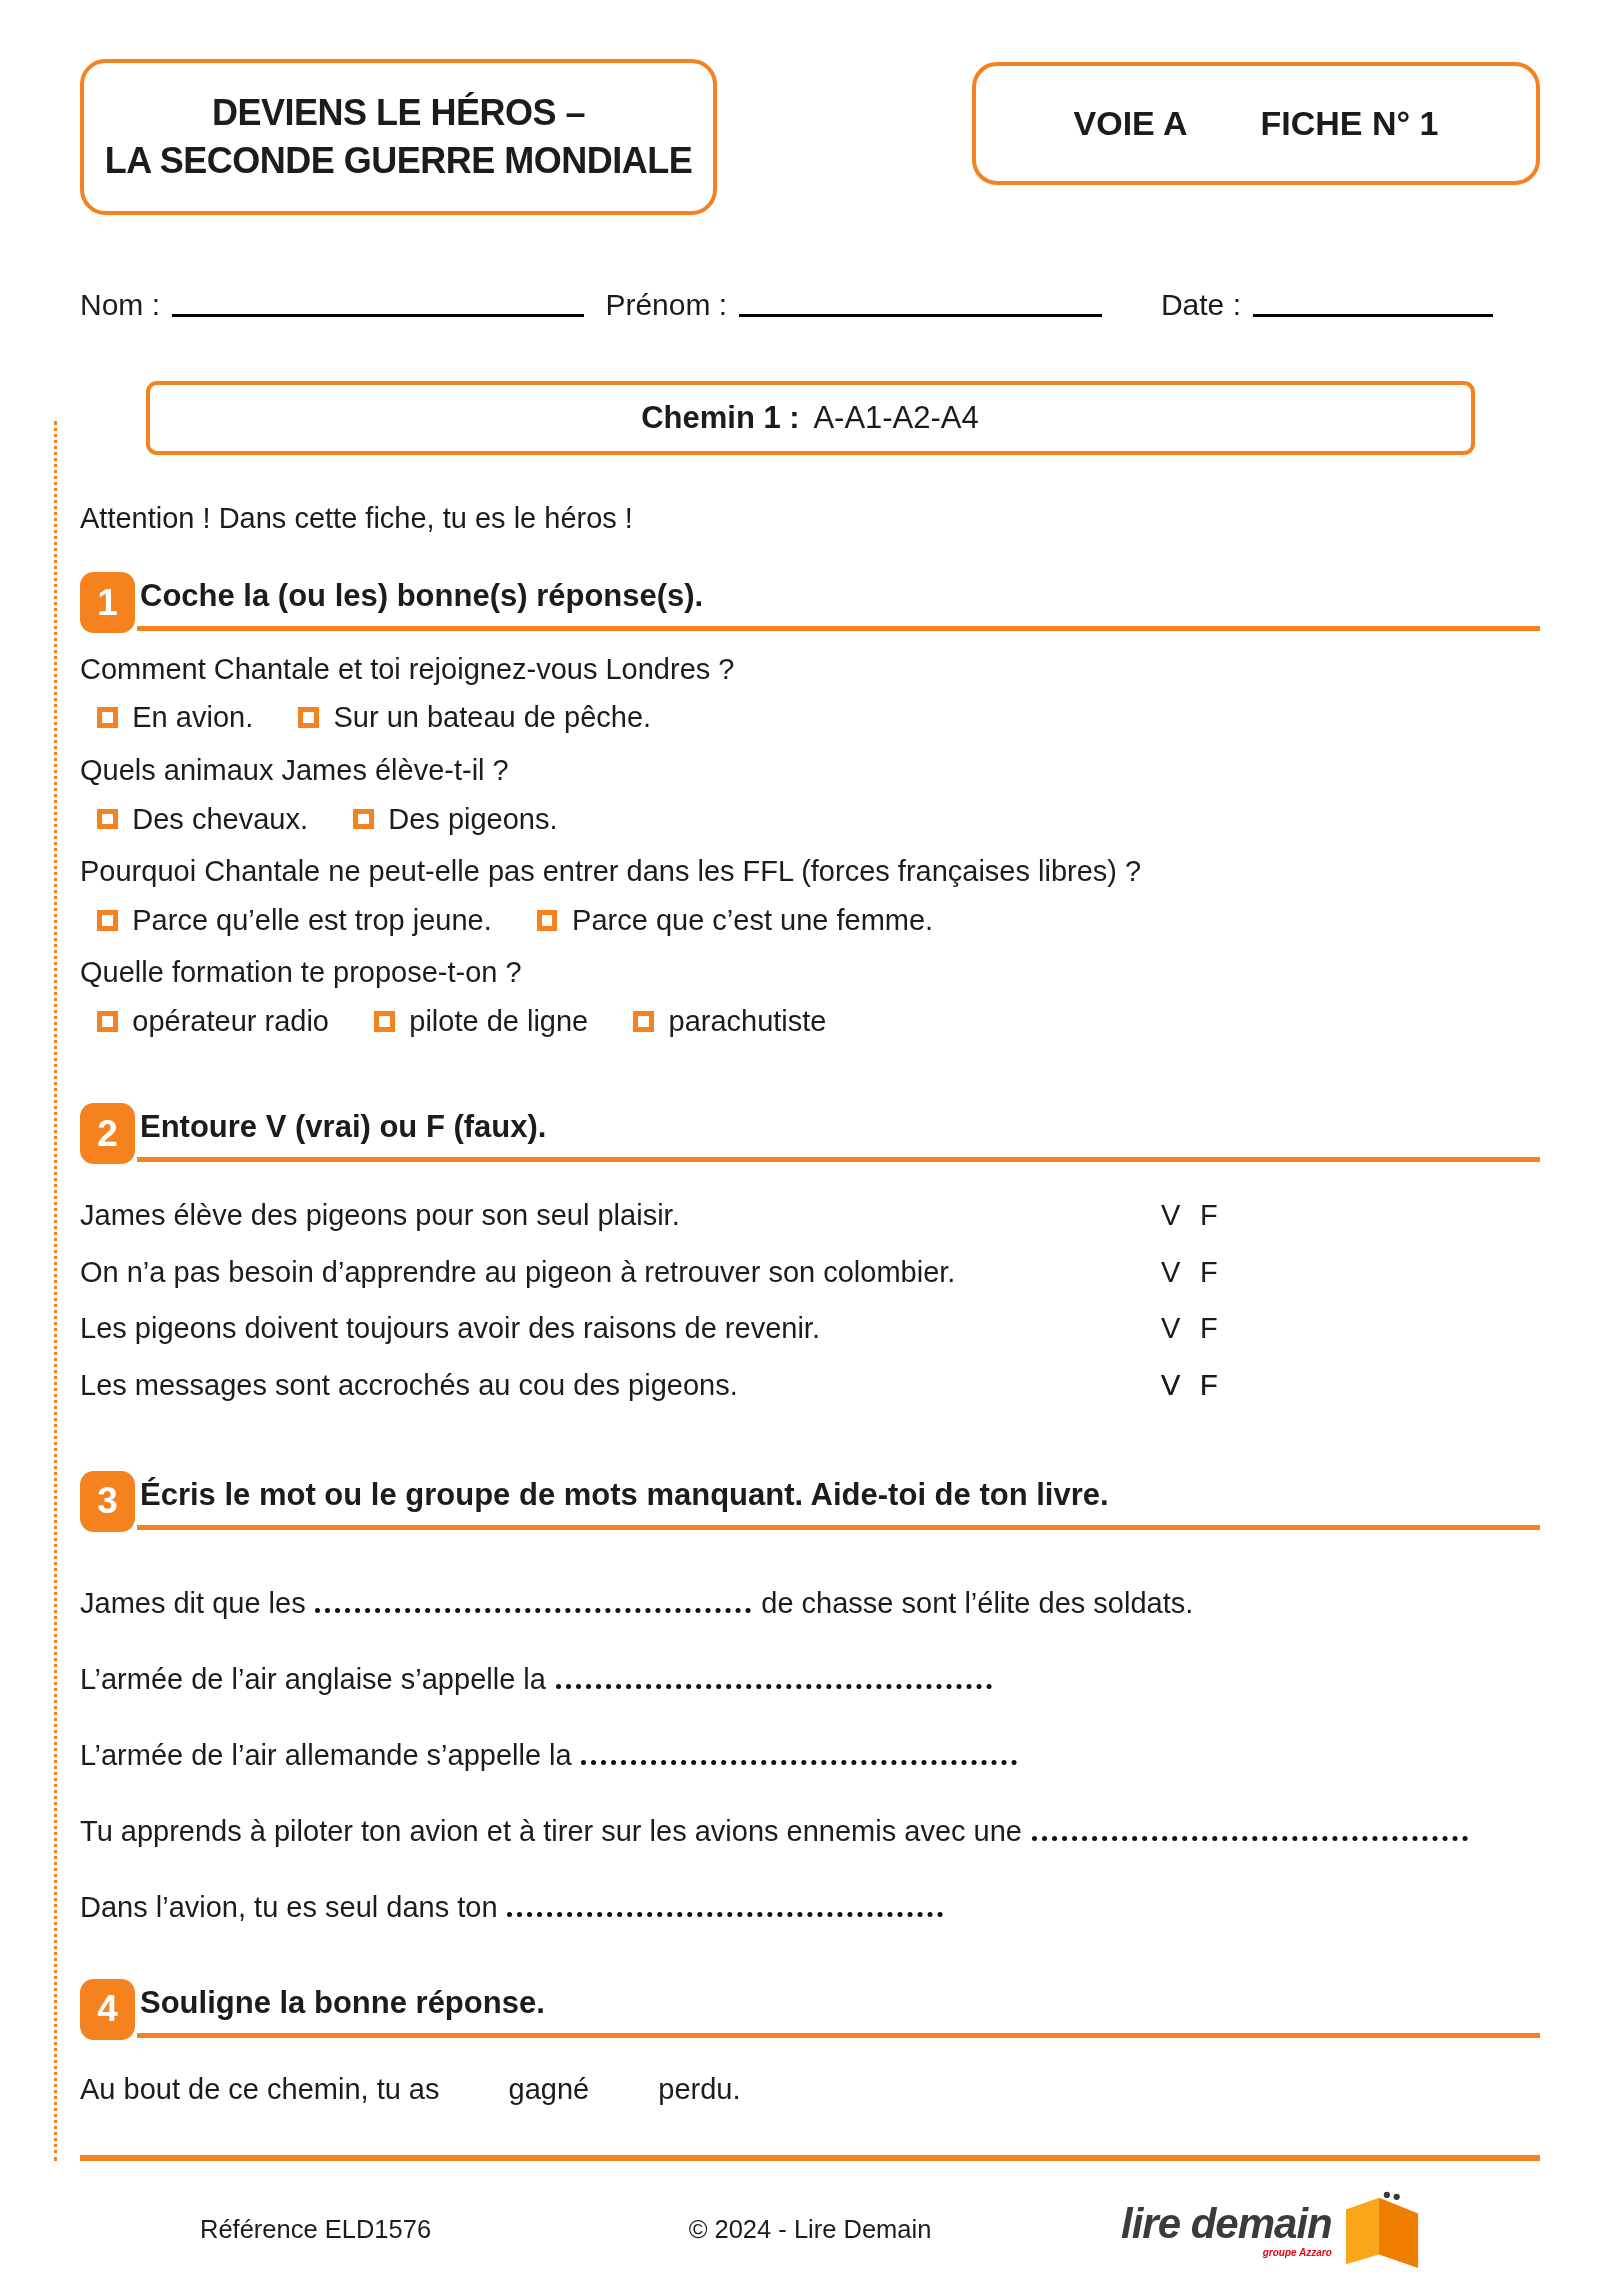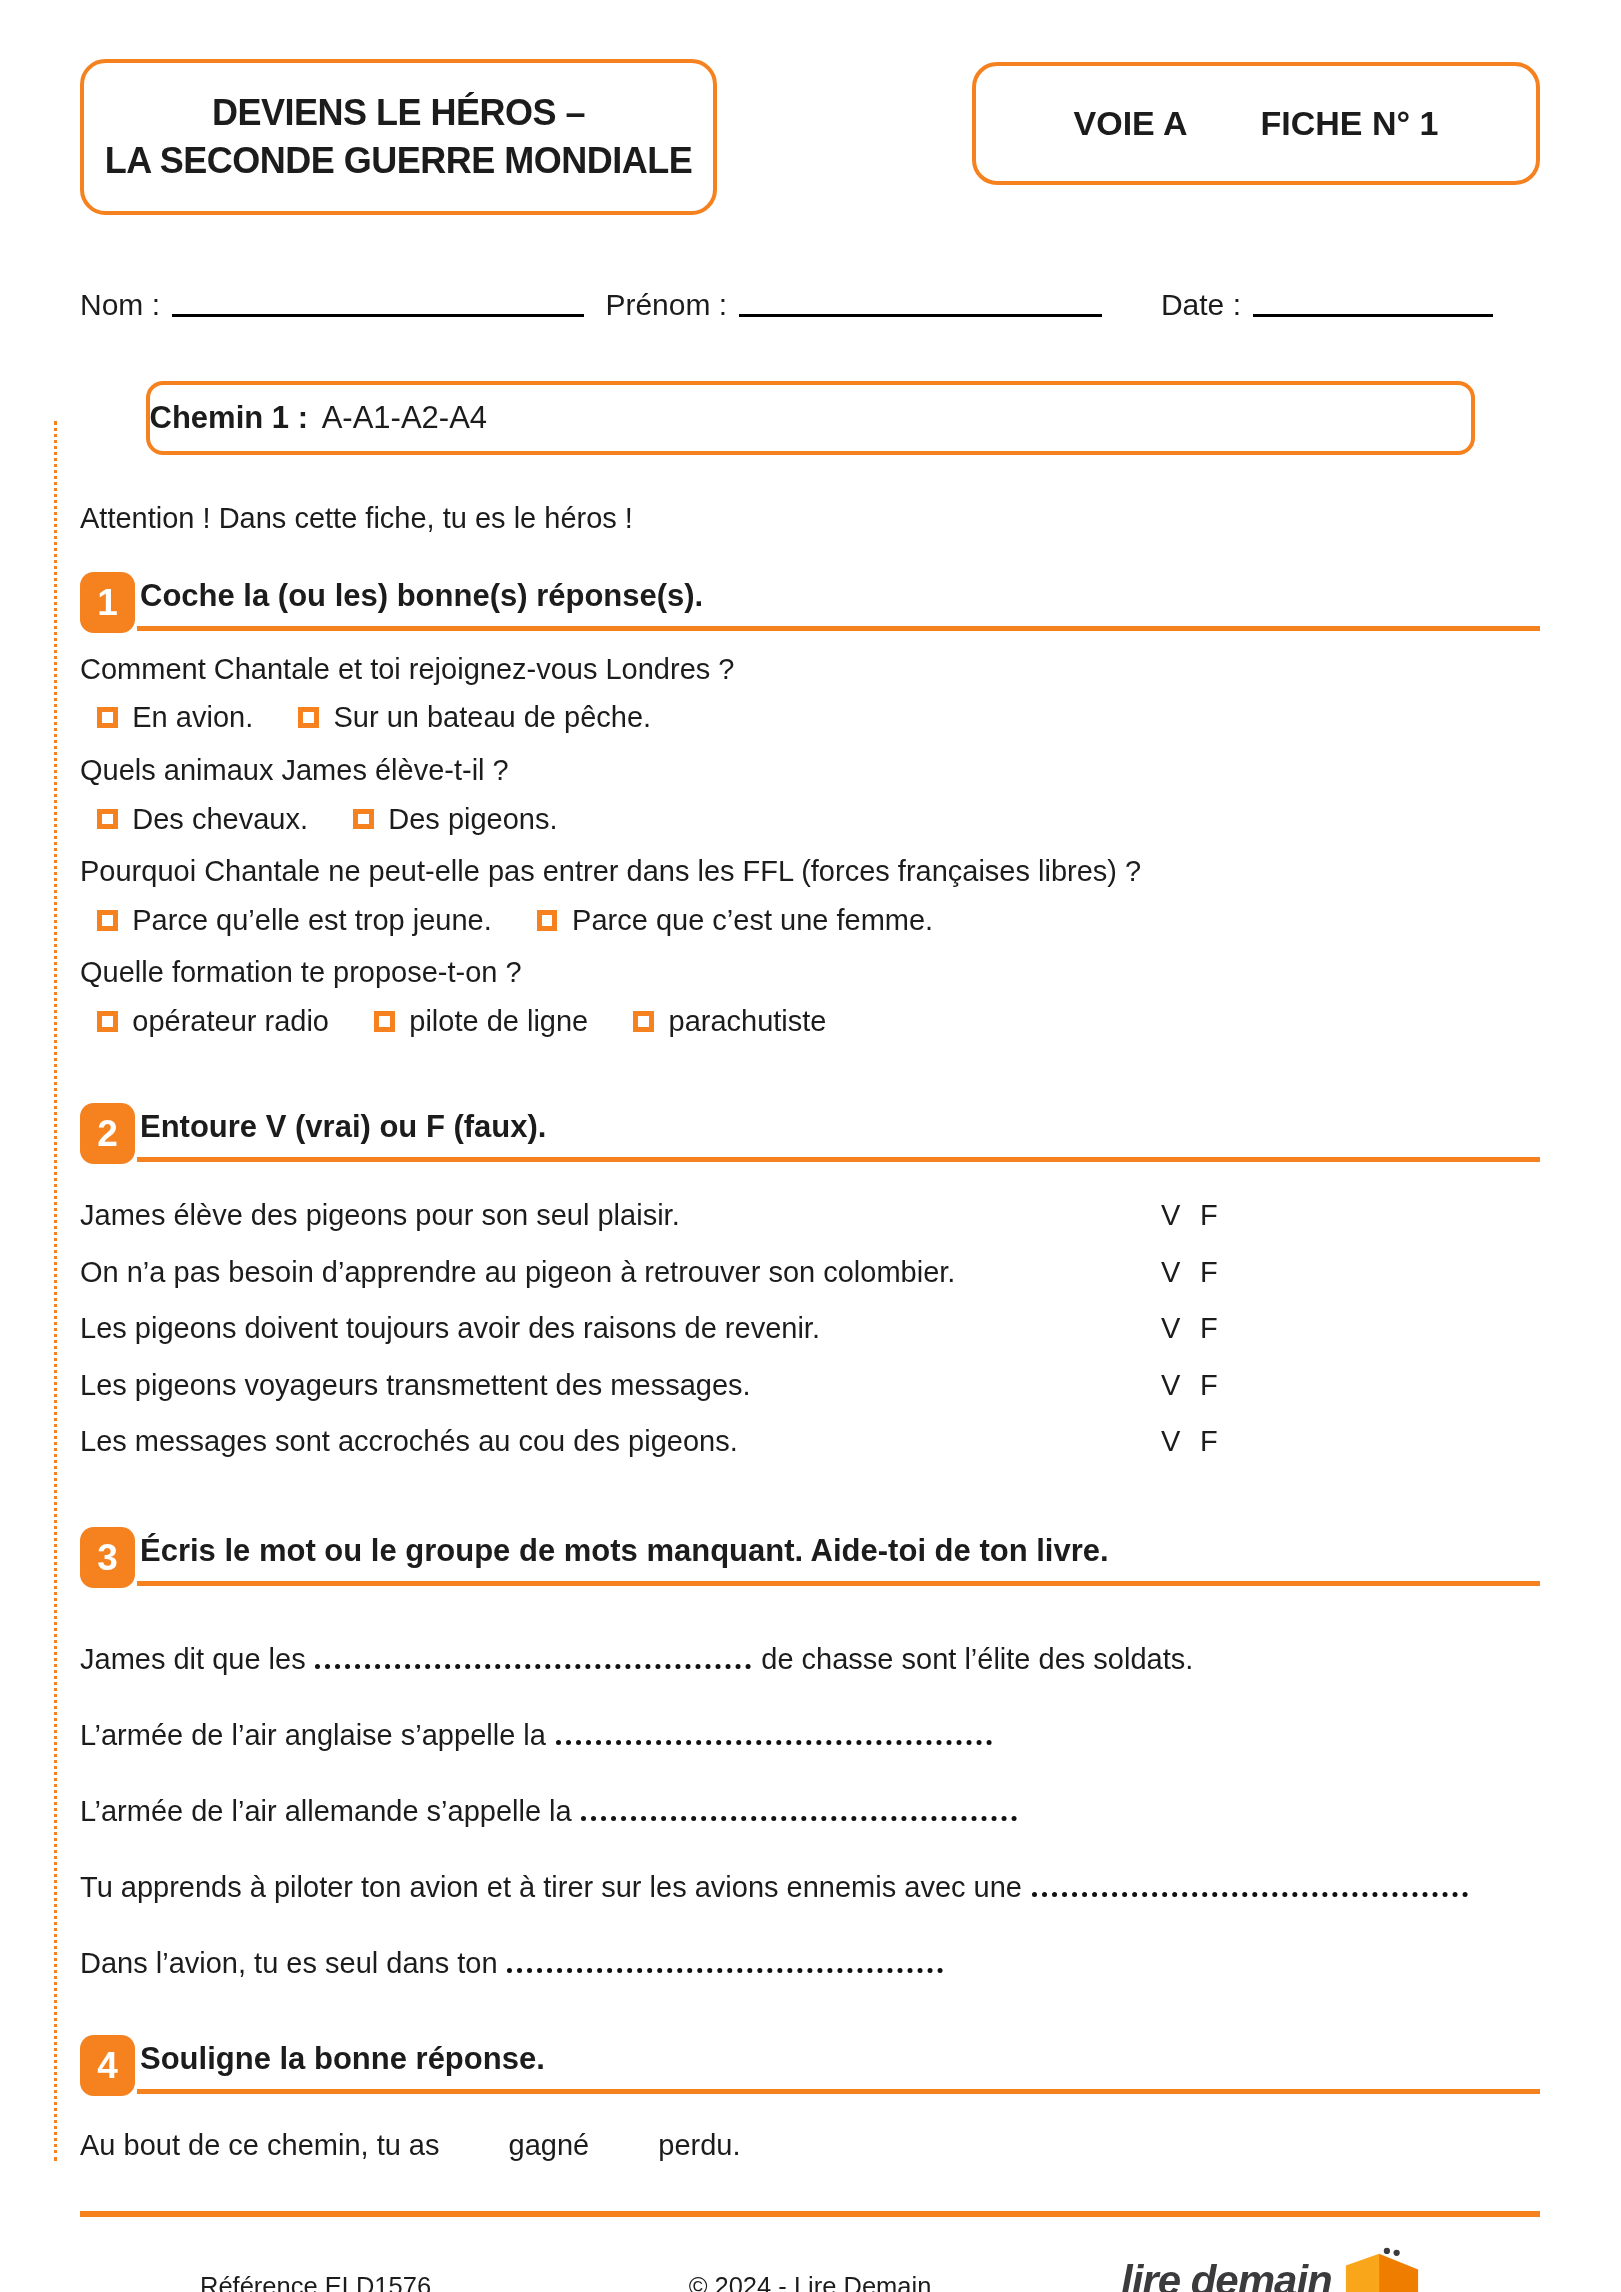--- a/index.html
+++ b/index.html
@@ -40,21 +40,21 @@
   .ig .ul{border-bottom:3.9px solid #000;height:0;margin-left:11.8px;margin-bottom:4.9px;}
   .ul-nom{width:412px;}
   .ul-prenom{width:363px;}
   .ul-date{width:240px;}
   .ig2{margin-left:21.6px;}
   .ig3{margin-left:59px;}
 
   
   .chemin{
     margin:59px auto 0;width:1329px;height:74px;border:4.9px solid var(--orange);
-    border-radius:17px;display:flex;align-items:center;
+    border-radius:11px;display:flex;align-items:center;justify-content:center;
     font-size:31px;
   }
   .chemin .lbl{font-weight:700;}
   .chemin .val{margin-left:13.7px;}
 
   .intro{margin-top:47px;font-size:29px;}
 
   
   .sec{position:relative;height:61px;}
   .sec .badge{
@@ -242,21 +242,20 @@
 
   <div class="st-row">
     <span>Les pigeons doivent toujours avoir des raisons de revenir.</span>
     <span class="vf">
       <span>V</span>
       <span>F</span>
     </span>
   </div>
 
   <div class="st-row">
-    <span>Les pigeons voyageurs transmettent des messages.</span>
     <span class="vf">
       <span>V</span>
       <span>F</span>
     </span>
   </div>
 
   <div class="st-row">
     <span>Les messages sont accrochés au cou des pigeons.</span>
     <span class="vf">
       <span>V</span>

